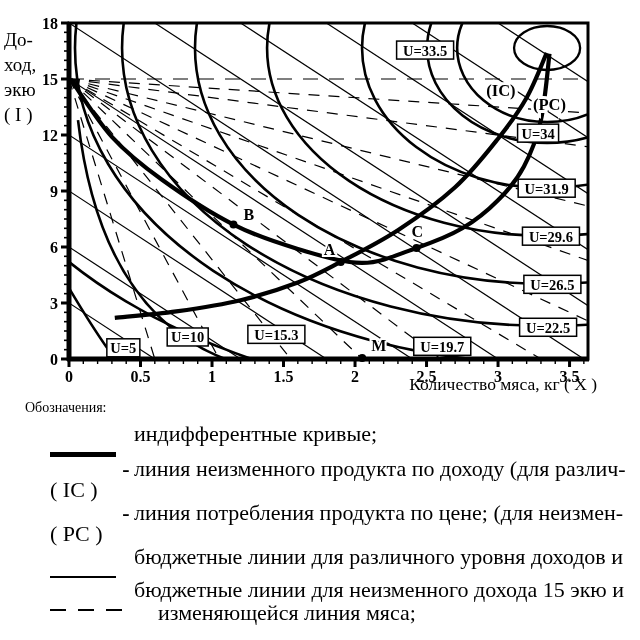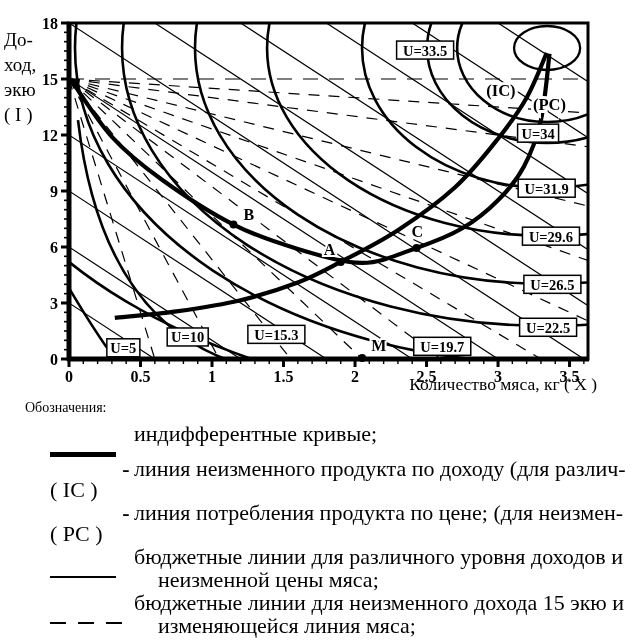--- a/index.html
+++ b/index.html
@@ -253,21 +253,20 @@
       </div>
     </div>
 
     <div class="lg-row">
       <div class="lg-key">
           <div class="swatch-thin"></div>
         </div>
       <div class="lg-dash"></div>
       <div class="lg-text">
         <span class="lg-line">бюджетные линии для различного уровня доходов и</span>
-        <span class="lg-line lg-cont">неизменной цены мяса;</span>
       </div>
     </div>
 
     <div class="lg-row">
       <div class="lg-key">
           <div class="swatch-dashed"></div>
         </div>
       <div class="lg-dash"></div>
       <div class="lg-text">
         <span class="lg-line">бюджетные линии для неизменного дохода  15  экю и</span>

